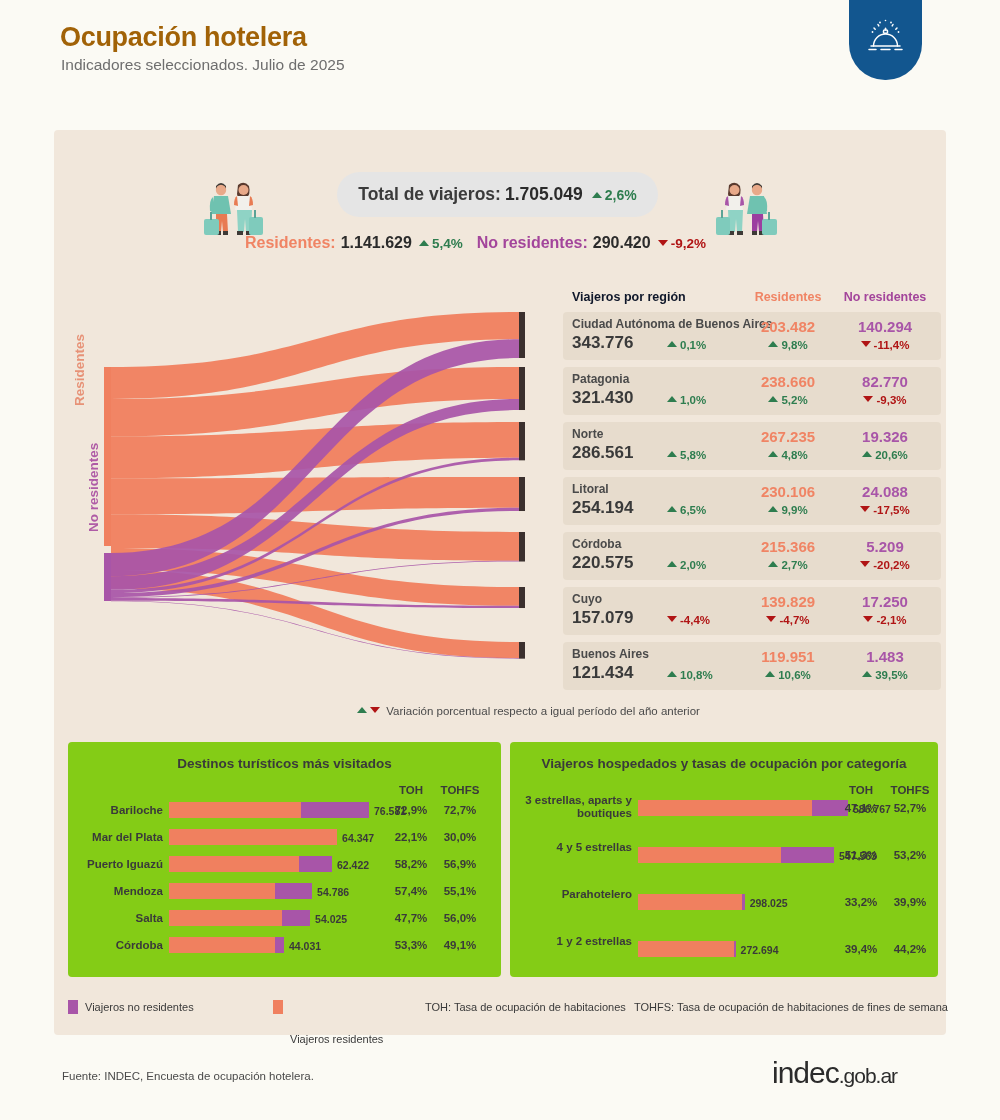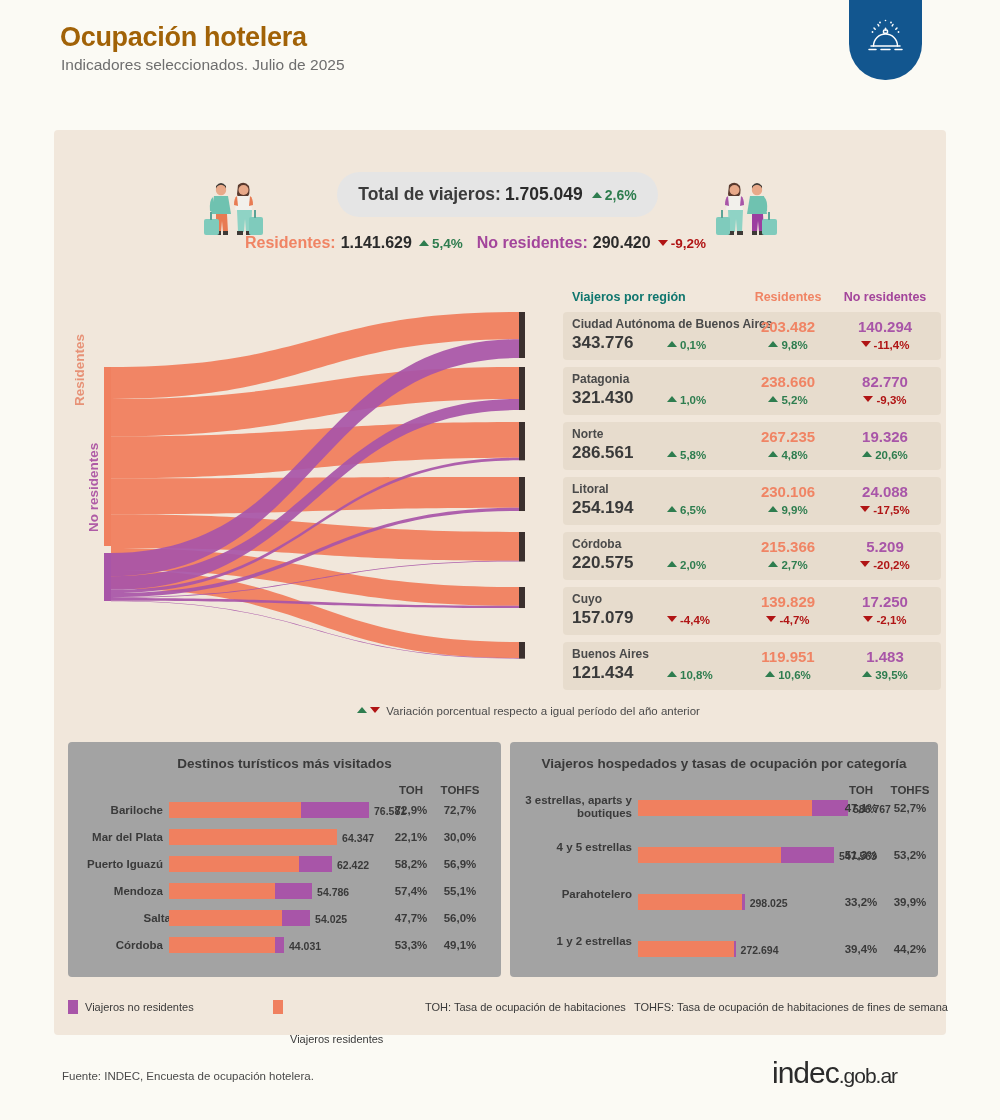--- a/index.html
+++ b/index.html
@@ -75,21 +75,21 @@
   }
   #lbl-nores {
     position: absolute; left: 86px; top: 532px;
     font-size: 13.5px; font-weight: bold; color: #AF5BA6;
     transform: rotate(-90deg); transform-origin: left top; white-space: nowrap;
   }
 
   
   #region-table { position: absolute; left: 563px; top: 288px; width: 378px; }
   #rt-head { position: relative; height: 24px; }
-  #rt-head .h-title { position: absolute; left: 9px; top: 2px; font-size: 12.5px; font-weight: bold; color: #0f766e;}
+  #rt-head .h-title { position: absolute; left: 9px; top: 2px; font-size: 12.5px; font-weight: bold; color: #0f172a;}
   #rt-head .h-res   { position: absolute; left: 185px; top: 2px; width: 80px; text-align: center; font-size: 12.5px; font-weight: bold; color: #F08464;}
   #rt-head .h-nores { position: absolute; left: 272px; top: 2px; width: 100px; text-align: center; font-size: 12.5px; font-weight: bold; color: #A3459B;}
 
   .rt-row {
     position: relative; height: 48px; margin-bottom: 7px;
     background: #E7DCCD; border-radius: 4px;
   }
   .rt-name   { position: absolute; left: 9px; top: 5px; font-size: 12px; font-weight: bold; color: #4A4A4A; }
   .rt-total  { position: absolute; left: 9px; top: 21px; font-size: 17px; font-weight: bold; color: #3A3A3A; }
   .rt-tdelta { position: absolute; left: 104px; top: 27px; font-size: 11.5px; font-weight: bold; }
@@ -98,21 +98,21 @@
   .rt-norv   { position: absolute; left: 272px; top: 6px; width: 100px; text-align: center; font-size: 15px; font-weight: bold; color: #A855A8; }
   .rt-nord   { position: absolute; left: 272px; top: 27px; width: 100px; text-align: center; font-size: 11.5px; font-weight: bold; }
   .up { color: #2E7D4F; } .dn { color: #B01414; }
 
   #rt-note {
     position: absolute; left: 357px; top: 705px;
     font-size: 11.5px; color: #4A4A4A; white-space: nowrap;
   }
 
   
-  .card { position: absolute; background: #a3a3a3; border-radius: 4px; }
+  .card { position: absolute; background: #84cc16; border-radius: 4px; }
   #card-left  { left: 68px;  top: 742px; width: 433px; height: 235px; }
   #card-right { left: 510px; top: 742px; width: 428px; height: 235px; }
   .card-title {
     position: absolute; top: 14px; width: 100%; text-align: center;
     font-size: 13.5px; font-weight: bold; color: #3A3A3A;
   }
   .col-hdr { position: absolute; font-size: 11.5px; font-weight: bold; color: #3A3A3A; text-align: center;}
 
   .brow { position: absolute; height: 18px; }
   .brow-label {
@@ -374,21 +374,21 @@
       </div>
       <div class="brow" style="left: 0px; top: 141px; width: 100%;">
         <span class="brow-label" style="left:3px;top:2px;width:92px;">Mendoza</span>
         <span class="bar-res" style="left:101px;top:0;width:106.29268356380825px;"></span>
         <span class="bar-nor" style="left:207.29268356380825px;top:0;width:36.78719264569541px;"></span>
         <span class="bar-val" style="left:249.07987620950365px;top:3px;">54.786</span>
         <span class="cell-toh" style="left:322px;top:2px;width:42px;">57,4%</span>
         <span class="cell-tohfs" style="left:367px;top:2px;width:50px;">55,1%</span>
       </div>
       <div class="brow" style="left: 0px; top: 168px; width: 100%;">
-        <span class="brow-label" style="left:11px;top:2px;width:92px;">Salta</span>
+        <span class="brow-label" style="left:3px;top:2px;width:92px;">Salta</span>
         <span class="bar-res" style="left:101px;top:0;width:112.8217181807498px;"></span>
         <span class="bar-nor" style="left:213.8217181807498px;top:0;width:28.270719891356865px;"></span>
         <span class="bar-val" style="left:247.09243807210666px;top:3px;">54.025</span>
         <span class="cell-toh" style="left:322px;top:2px;width:42px;">47,7%</span>
         <span class="cell-tohfs" style="left:367px;top:2px;width:50px;">56,0%</span>
       </div>
       <div class="brow" style="left: 0px; top: 195px; width: 100%;">
         <span class="brow-label" style="left:3px;top:2px;width:92px;">Córdoba</span>
         <span class="bar-res" style="left:101px;top:0;width:106.03152217913059px;"></span>
         <span class="bar-nor" style="left:207.0315221791306px;top:0;width:8.960447108290568px;"></span>

